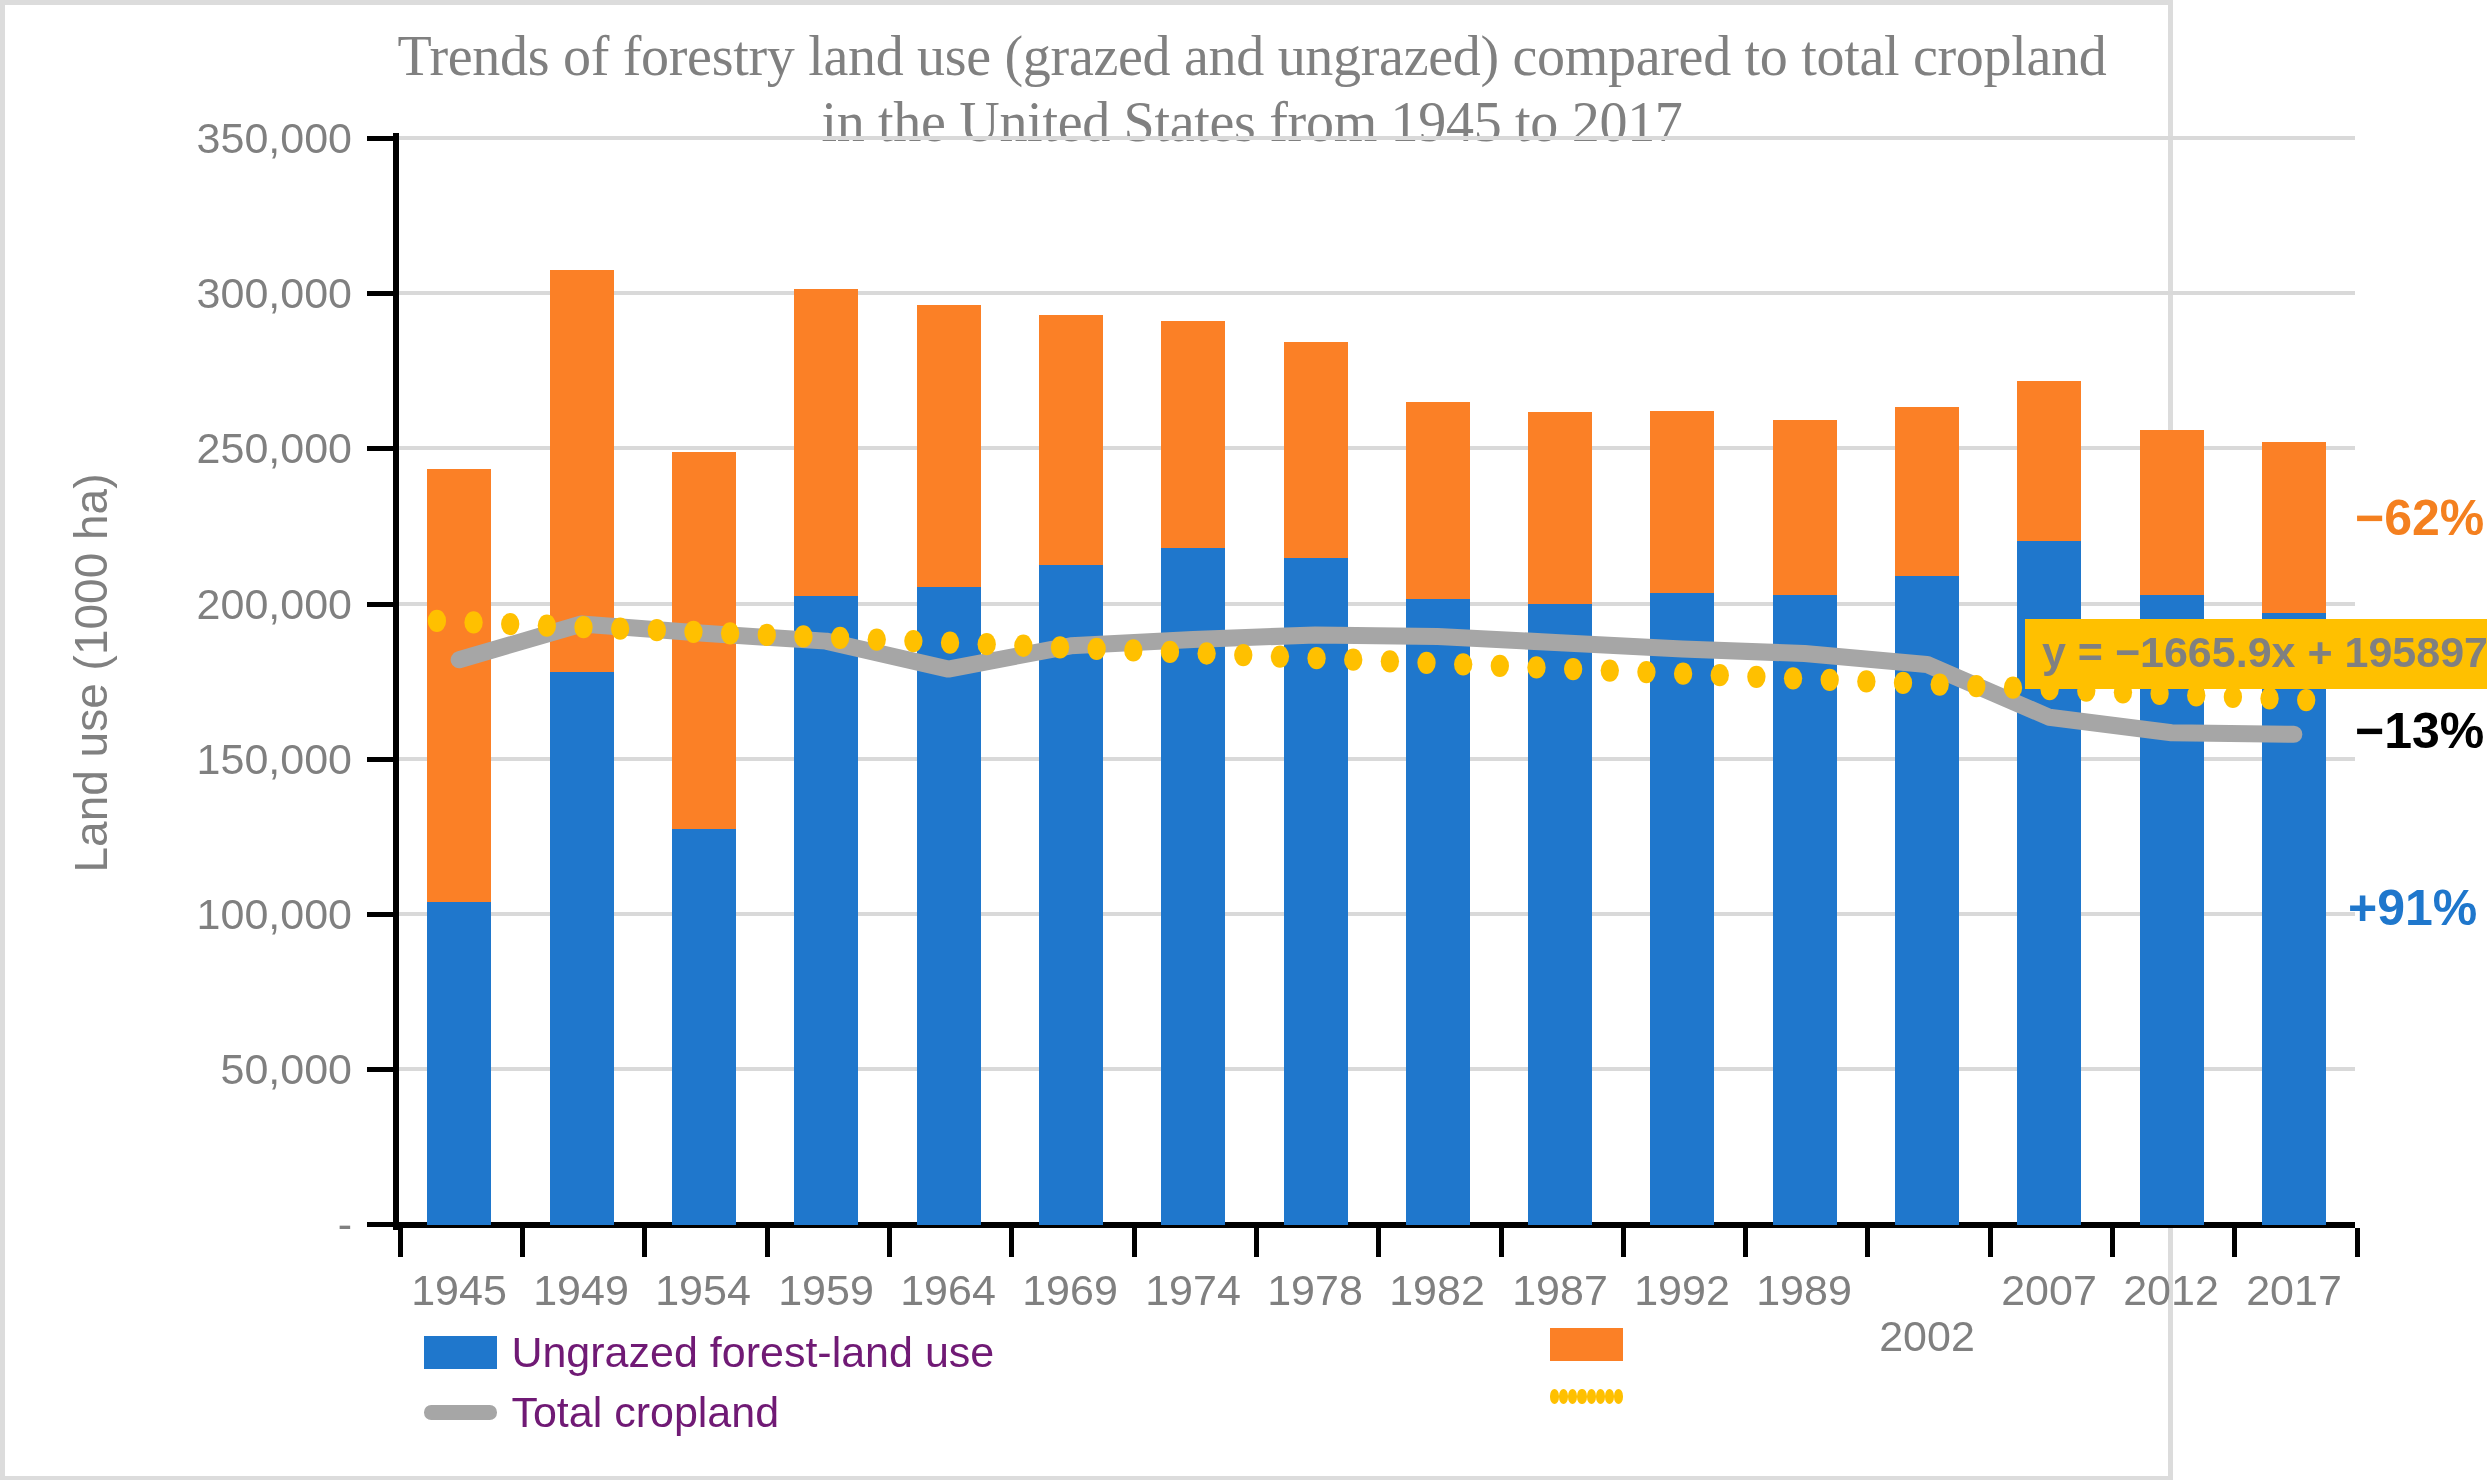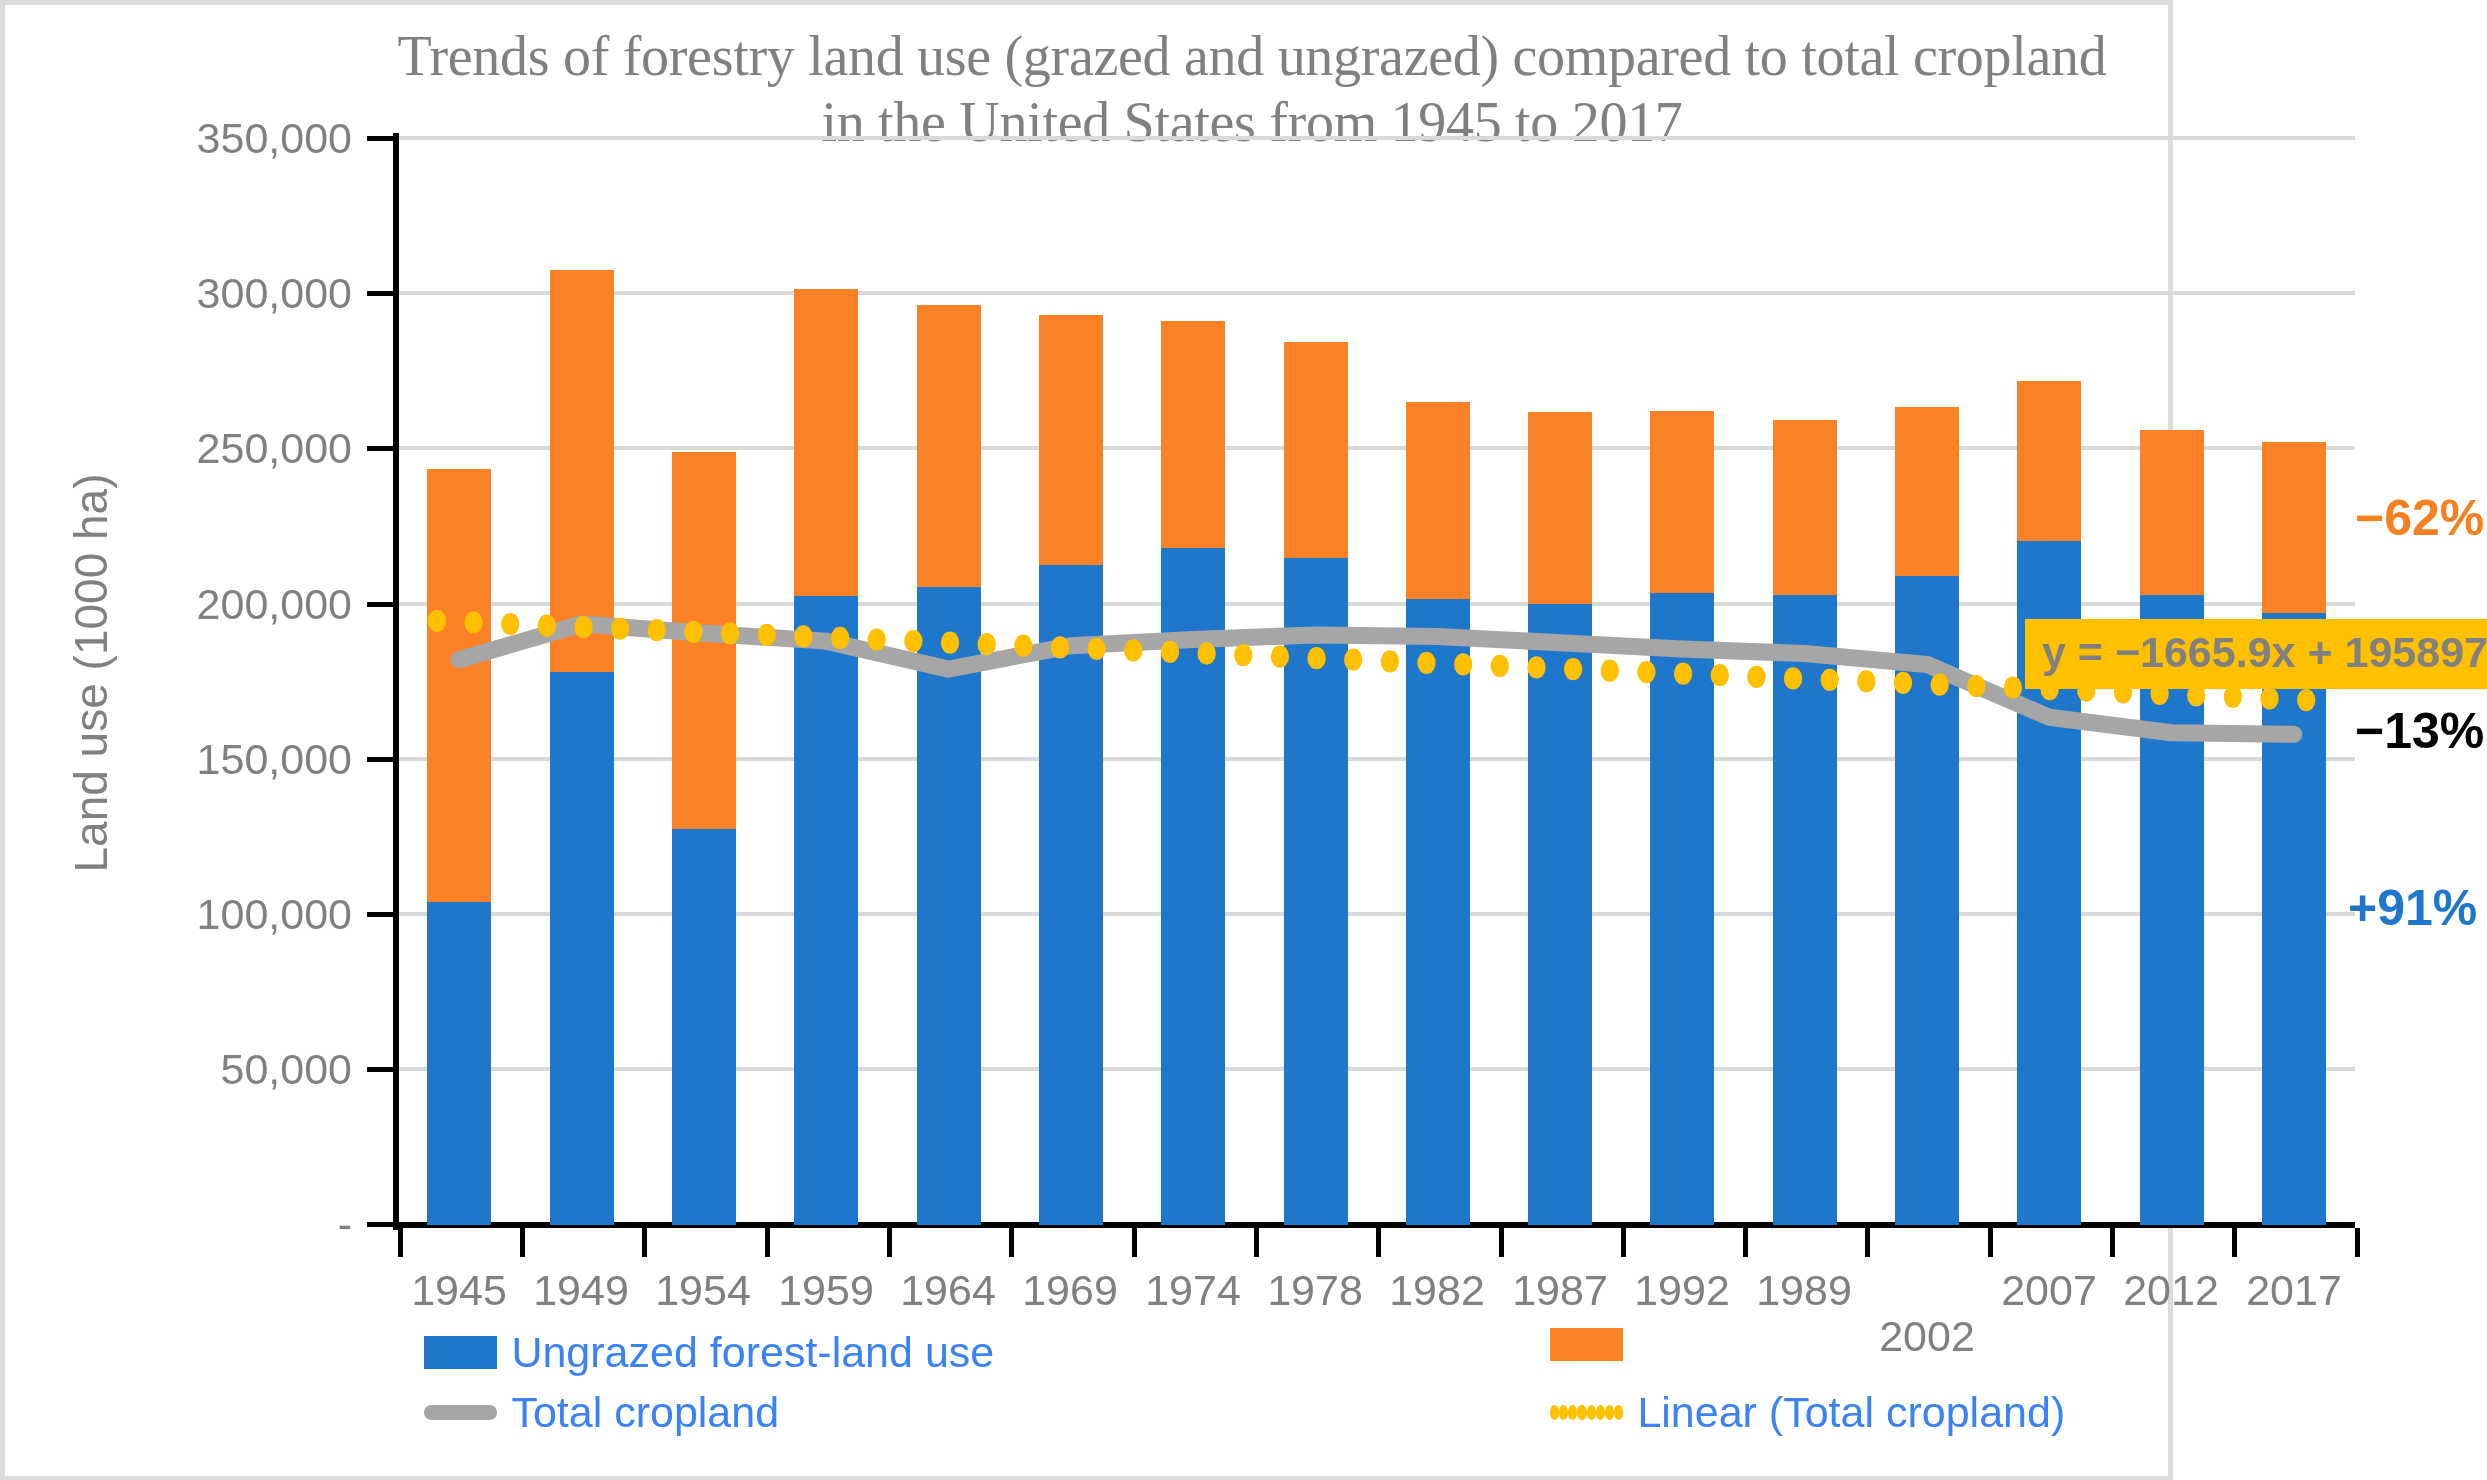--- a/index.html
+++ b/index.html
@@ -114,21 +114,21 @@
   }
 
   
   #legend{
     position:absolute;left:419px;top:1323px;
     width:1767px;height:131px;
   }
   .legend-item{
     position:absolute;
     display:flex;align-items:center;
-    font-size:43px;color:#3b82f6;
+    font-size:43px;color:#701a75;
     font-family:"Liberation Sans", sans-serif;
     font-stretch:condensed;
     white-space:nowrap;
   }
   .legend-swatch{
     width:73px;height:33px;margin-right:14.4px;flex:0 0 auto;
   }
   .sw-blue{background:#1f77cc;}
   .sw-orange{background:#fb8026;}
   .sw-gray-line{
@@ -376,18 +376,17 @@
       <span class="legend-swatch sw-dots">
         <i></i>
           <i></i>
           <i></i>
           <i></i>
           <i></i>
           <i></i>
           <i></i>
           <i></i>
       </span>
-      <span>Linear (Total cropland)</span>
     </div>
   </div>
 
 </div>
 
 
 </body></html>

